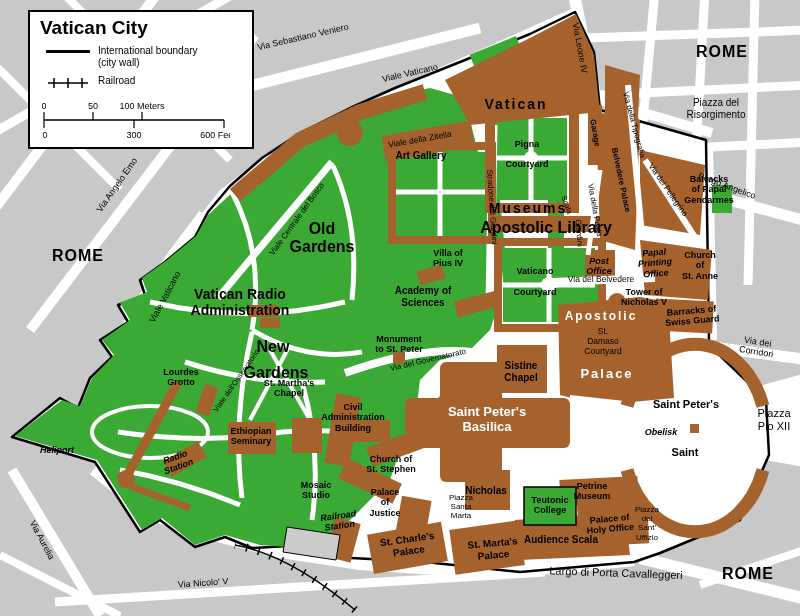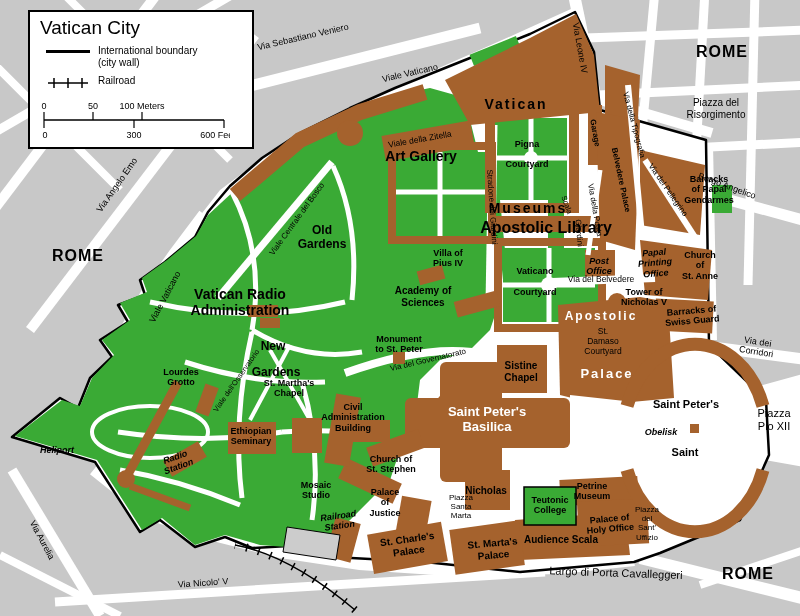--- a/index.html
+++ b/index.html
@@ -8,25 +8,25 @@
   svg.base{position:absolute;left:0;top:0;}
   
   .labels{position:absolute;left:0;top:0;width:800px;height:616px;}
   .lbl{position:absolute;transform:translate(-50%,-50%);white-space:pre-line;
        text-align:center;font-size:9px;font-weight:bold;color:#000;line-height:1.15;}
   .st{font-weight:normal;}
   .it{font-style:italic;}
   .wh{color:#fff;}
   .rome{font-size:16px;letter-spacing:1px;}
   .area{font-size:14px;letter-spacing:2px;}
-  .gard{font-size:12px;text-align:center;}
+  .gard{font-size:16px;text-align:center;}
   
   .legend{position:absolute;left:28px;top:10px;width:206px;background:#fff;
           border:2px solid #000;padding:5px 8px 6px;z-index:6;}
-  .legend h1{font-size:19px;margin:0 0 6px 2px;font-weight:normal;color:#000;}
+  .legend h1{font-size:19px;margin:0 0 6px 2px;font-weight:bold;color:#000;}
   .lrow{display:flex;align-items:flex-start;margin:0 0 6px 8px;}
   .lswatch{width:44px;flex:0 0 44px;margin-right:8px;}
   .lline{height:3px;background:#000;margin-top:5px;}
   .ltext{font-size:10px;color:#000;white-space:pre-line;line-height:1.2;}
 </style>
 </head>
 <body>
 
 <div class="map">
 
@@ -230,21 +230,21 @@
     <div class="lbl st" style="left:492px;top:207px;font-size:8px;transform:translate(-50%,-50%) rotate(86deg)">Stradone dei Giardini</div>
     <div class="lbl st" style="left:428px;top:360px;font-size:8px;transform:translate(-50%,-50%) rotate(-13deg)">Via del Governatorato</div>
     <div class="lbl st" style="left:601px;top:280px;font-size:8.5px">Via del Belvedere</div>
     <div class="lbl st" style="left:595px;top:210px;font-size:8px;transform:translate(-50%,-50%) rotate(80deg)">Via della Posta</div>
     <div class="lbl st" style="left:634px;top:125px;font-size:8px;transform:translate(-50%,-50%) rotate(75deg)">Via della Tipografia</div>
     <div class="lbl st" style="left:668px;top:190px;font-size:8px;transform:translate(-50%,-50%) rotate(55deg)">Via del Pellegrino</div>
     <div class="lbl st" style="left:237px;top:381px;font-size:7.5px;transform:translate(-50%,-50%) rotate(-55deg)">Viale dell'Osservatorio</div>
     <div class="lbl st" style="left:566px;top:205px;font-size:7.5px;transform:translate(-50%,-50%) rotate(70deg)">Scala</div>
     <div class="lbl st" style="left:579px;top:233px;font-size:8px;transform:translate(-50%,-50%) rotate(85deg)">Giardini</div>
 
-    <div class="lbl" style="left:421px;top:156px;font-size:14px">Art Gallery</div>
+    <div class="lbl" style="left:421px;top:156px;font-size:10px">Art Gallery</div>
     <div class="lbl" style="left:546px;top:228px;font-size:16px">Apostolic Library</div>
     <div class="lbl" style="left:448px;top:258px">Villa of
 Pius IV</div>
     <div class="lbl" style="left:423px;top:296px;font-size:10px">Academy of
 Sciences</div>
     <div class="lbl" style="left:240px;top:302px;font-size:14px">Vatican Radio
 Administration</div>
     <div class="lbl" style="left:399px;top:344px">Monument
 to St. Peter</div>
     <div class="lbl" style="left:181px;top:377px">Lourdes

